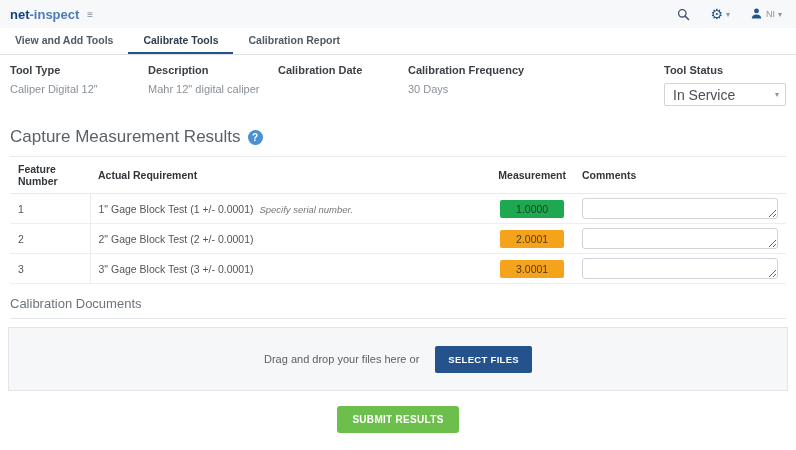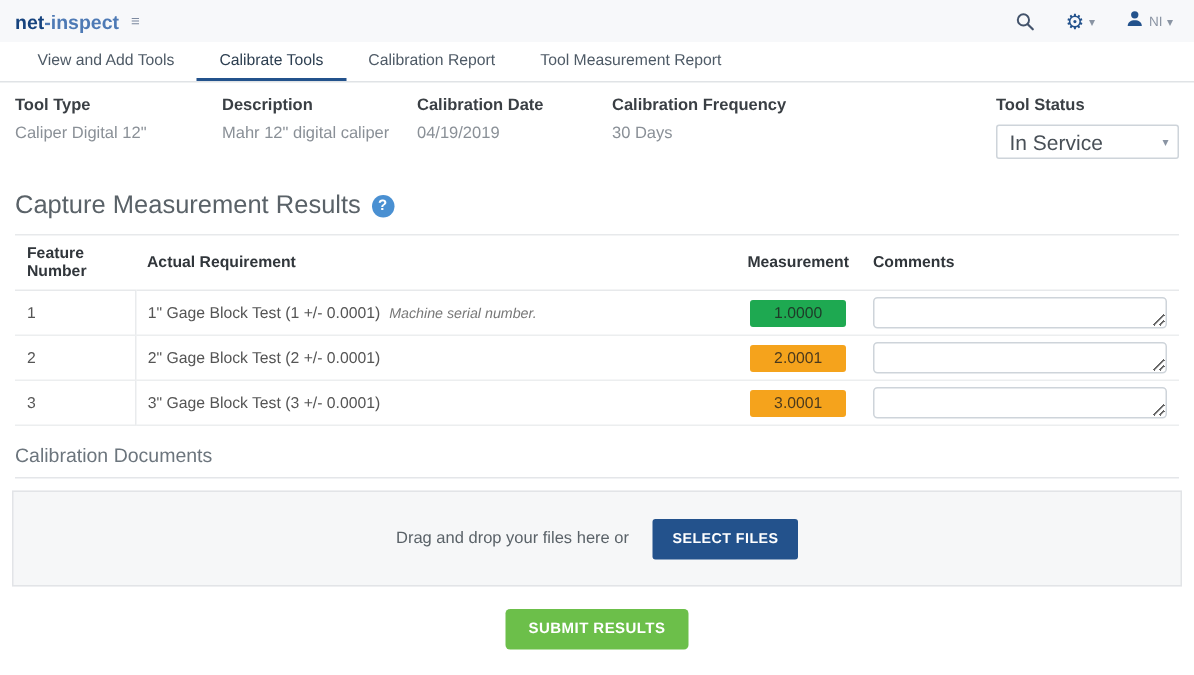--- a/index.html
+++ b/index.html
@@ -25,21 +25,21 @@
   }
   .nav-item.active { background: #23528c; color: #fff; }
   .nav-right { margin-left: auto; display: flex; align-items: center; gap: 20px; margin-right: 14px; }
   .icon-btn { cursor: pointer; display: flex; align-items: center; gap: 3px; }
   .gear-glyph { color: #23528c; font-size: 14px; line-height: 1; }
   .caret { color: #8a94a3; font-size: 8px; }
   .user-initials { color: #8a94a3; font-size: 9px; }
   
   .tabbar {
     height: 27px; background: #fff; border-bottom: 1px solid #e0e3e6;
-    display: flex; padding-left: 10px; font-size: 10.5px;
+    display: flex; padding-left: 0; font-size: 10.5px; font-weight: bold;
   }
   .tab {
     padding: 0 15px; line-height: 25px; color: #4e5a66; cursor: pointer; white-space: nowrap;
     border-bottom: 2px solid transparent;
   }
   .tab.active { color: #2c3e50; border-bottom: 2px solid #23528c; }
   
   .tool-info { display: flex; padding: 9px 10px 11px; }
   .ti-field { width: 130px; }
   .ti-field:first-child { width: 138px; }
@@ -137,35 +137,33 @@
       <span class="user-initials">NI</span>
       <span class="caret">▾</span>
     </span>
   </div>
 </div>
 
 <div class="tabbar">
   <div class="tab">View and Add Tools</div>
   <div class="tab active">Calibrate Tools</div>
   <div class="tab">Calibration Report</div>
-  <div class="tab">Tool Measurement Report</div>
 </div>
 
 <div class="tool-info">
   <div class="ti-field">
     <div class="ti-label">Tool Type</div>
     <div class="ti-value">Caliper Digital 12"</div>
   </div>
   <div class="ti-field">
     <div class="ti-label">Description</div>
     <div class="ti-value">Mahr 12" digital caliper</div>
   </div>
   <div class="ti-field">
     <div class="ti-label">Calibration Date</div>
-    <div class="ti-value">04/19/2019</div>
   </div>
   <div class="ti-field">
     <div class="ti-label">Calibration Frequency</div>
     <div class="ti-value">30 Days</div>
   </div>
   <div class="ti-status">
     <div class="ti-label">Tool Status</div>
     <div class="select-wrap">
       <select>
         <option>In Service</option>
@@ -187,21 +185,21 @@
       <th>Actual Requirement</th>
       <th class="c-meas">Measurement</th>
       <th class="c-comm">Comments</th>
     </tr>
   </thead>
   <tbody>
     <tr>
       <td class="feat">1</td>
       <td class="req">
         <span>1" Gage Block Test (1 +/- 0.0001)</span>
-        <span class="req-note">Machine serial number.</span>
+        <span class="req-note">Specify serial number.</span>
       </td>
       <td class="meas">
         <span class="meas-box" style="background-color: rgb(30, 169, 81);">1.0000</span>
       </td>
       <td>
         <textarea class="comment-input" style=""></textarea>
       </td>
     </tr>
     <tr>
       <td class="feat">2</td>

